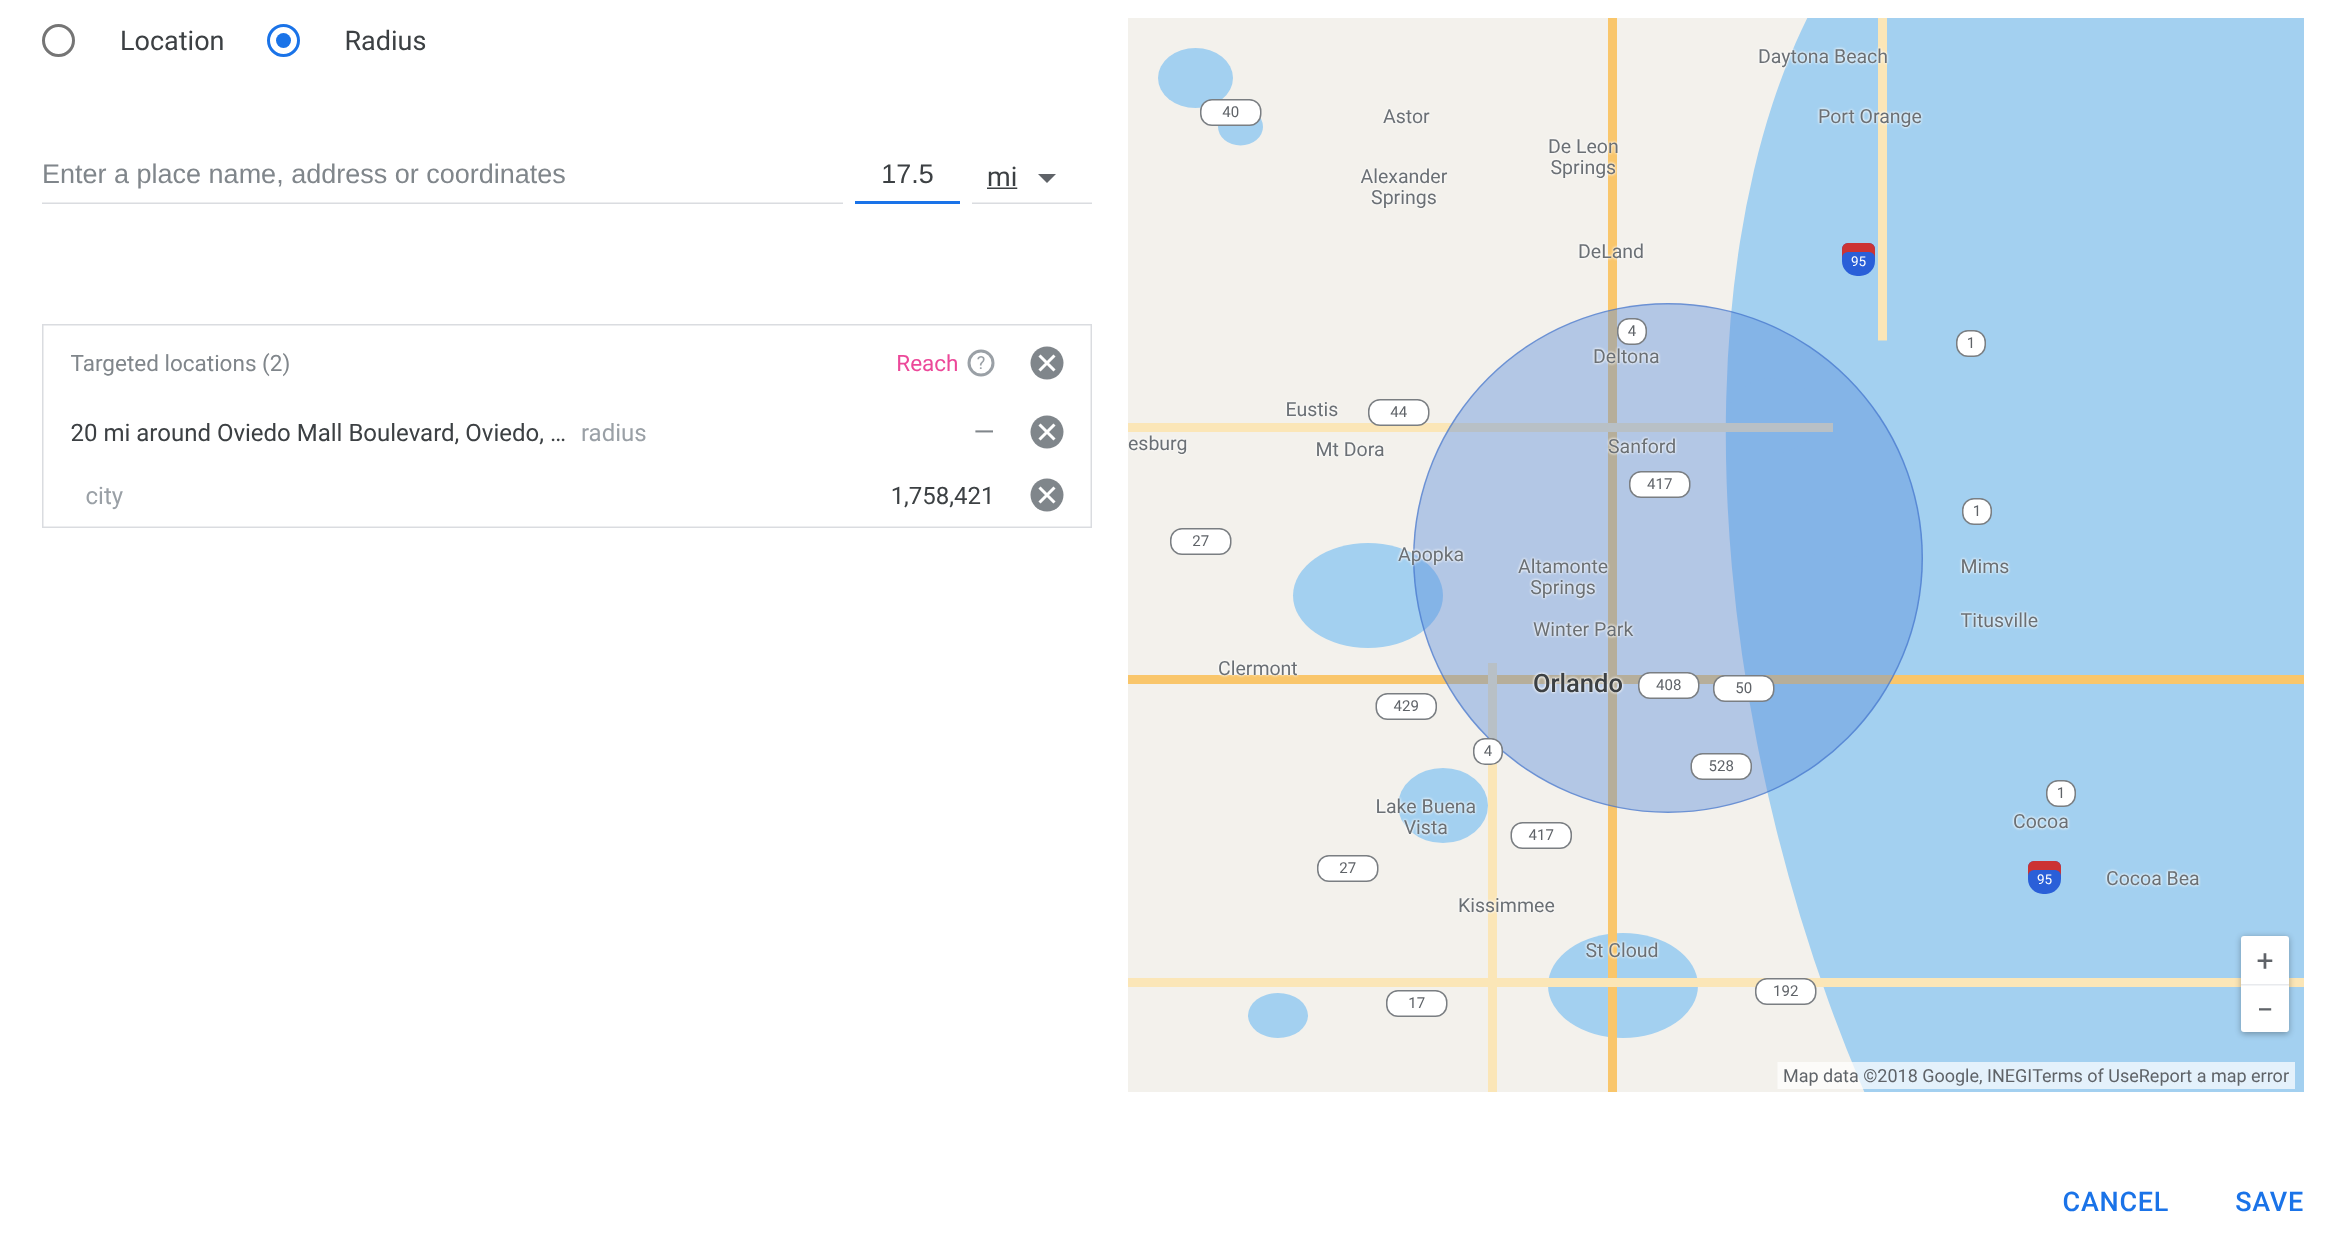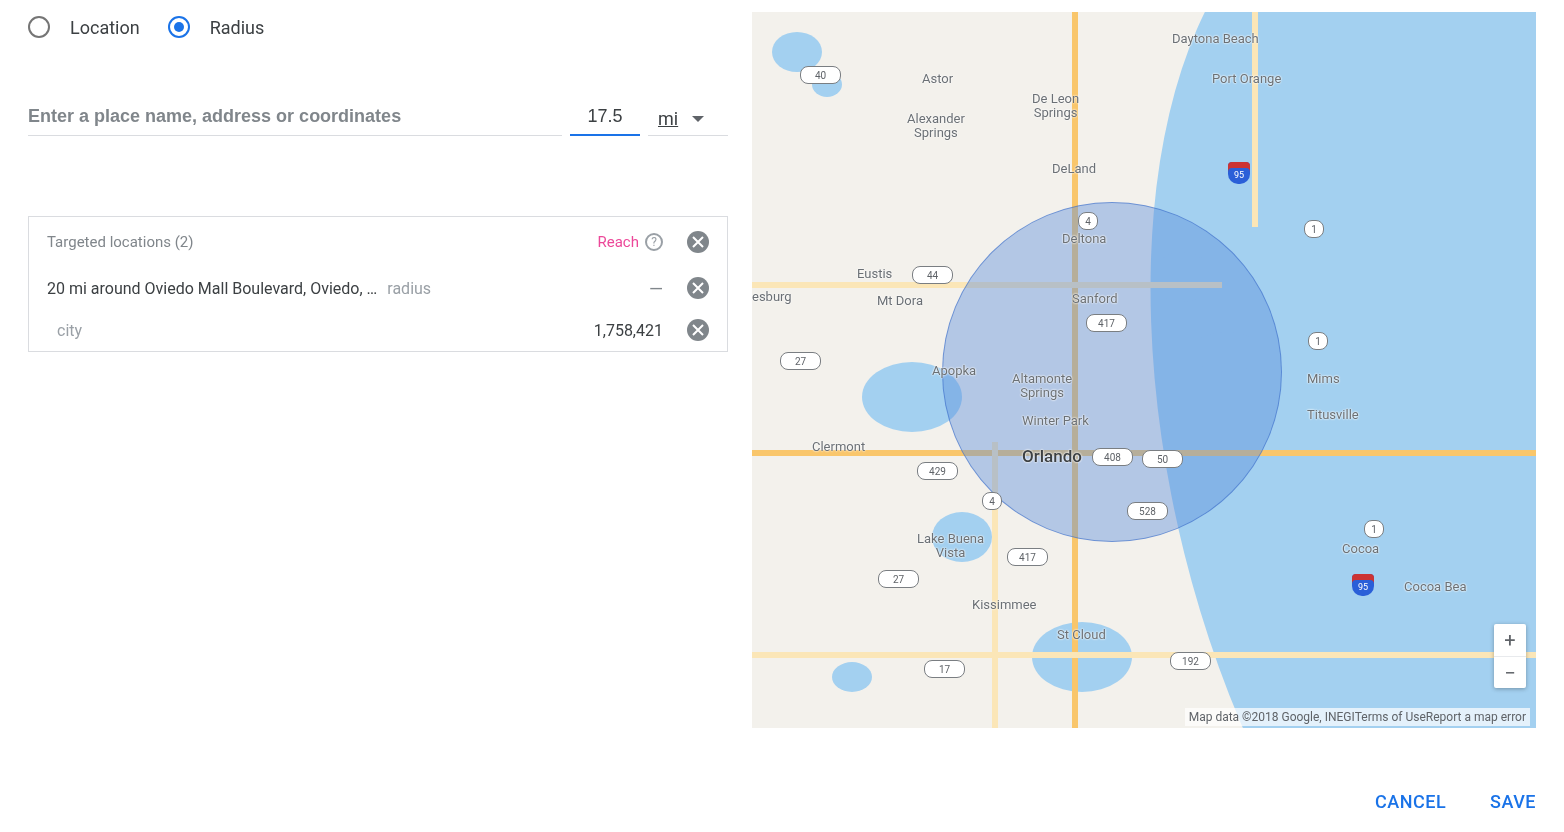--- a/index.html
+++ b/index.html
@@ -24,21 +24,21 @@
   .radio-row {
     display: flex;
     gap: 28px;
     align-items: center;
     margin-bottom: 60px;
     margin-top: 4px;
   }
   .radio-option {
     display: flex;
     align-items: center;
-    gap: 20px;
+    gap: 30px;
     cursor: pointer;
   }
   .radio-circle {
     width: 22px;
     height: 22px;
     border-radius: 50%;
     border: 2px solid #757575;
     display: flex;
     align-items: center;
     justify-content: center;
@@ -64,21 +64,20 @@
   }
   .place-input {
     flex: 1;
     border: none;
     border-bottom: 1px solid #dadce0;
     font-size: 18px;
     color: #8b5cf6;
     padding: 8px 0;
     outline: none;
     background: transparent;
-    font-weight: bold;
   }
   .place-input::placeholder {
     color: #80868b;
   }
   .radius-value-wrap {
     width: 70px;
     border-bottom: 2px solid #1a73e8;
     padding-bottom: 6px;
     text-align: right;
   }

